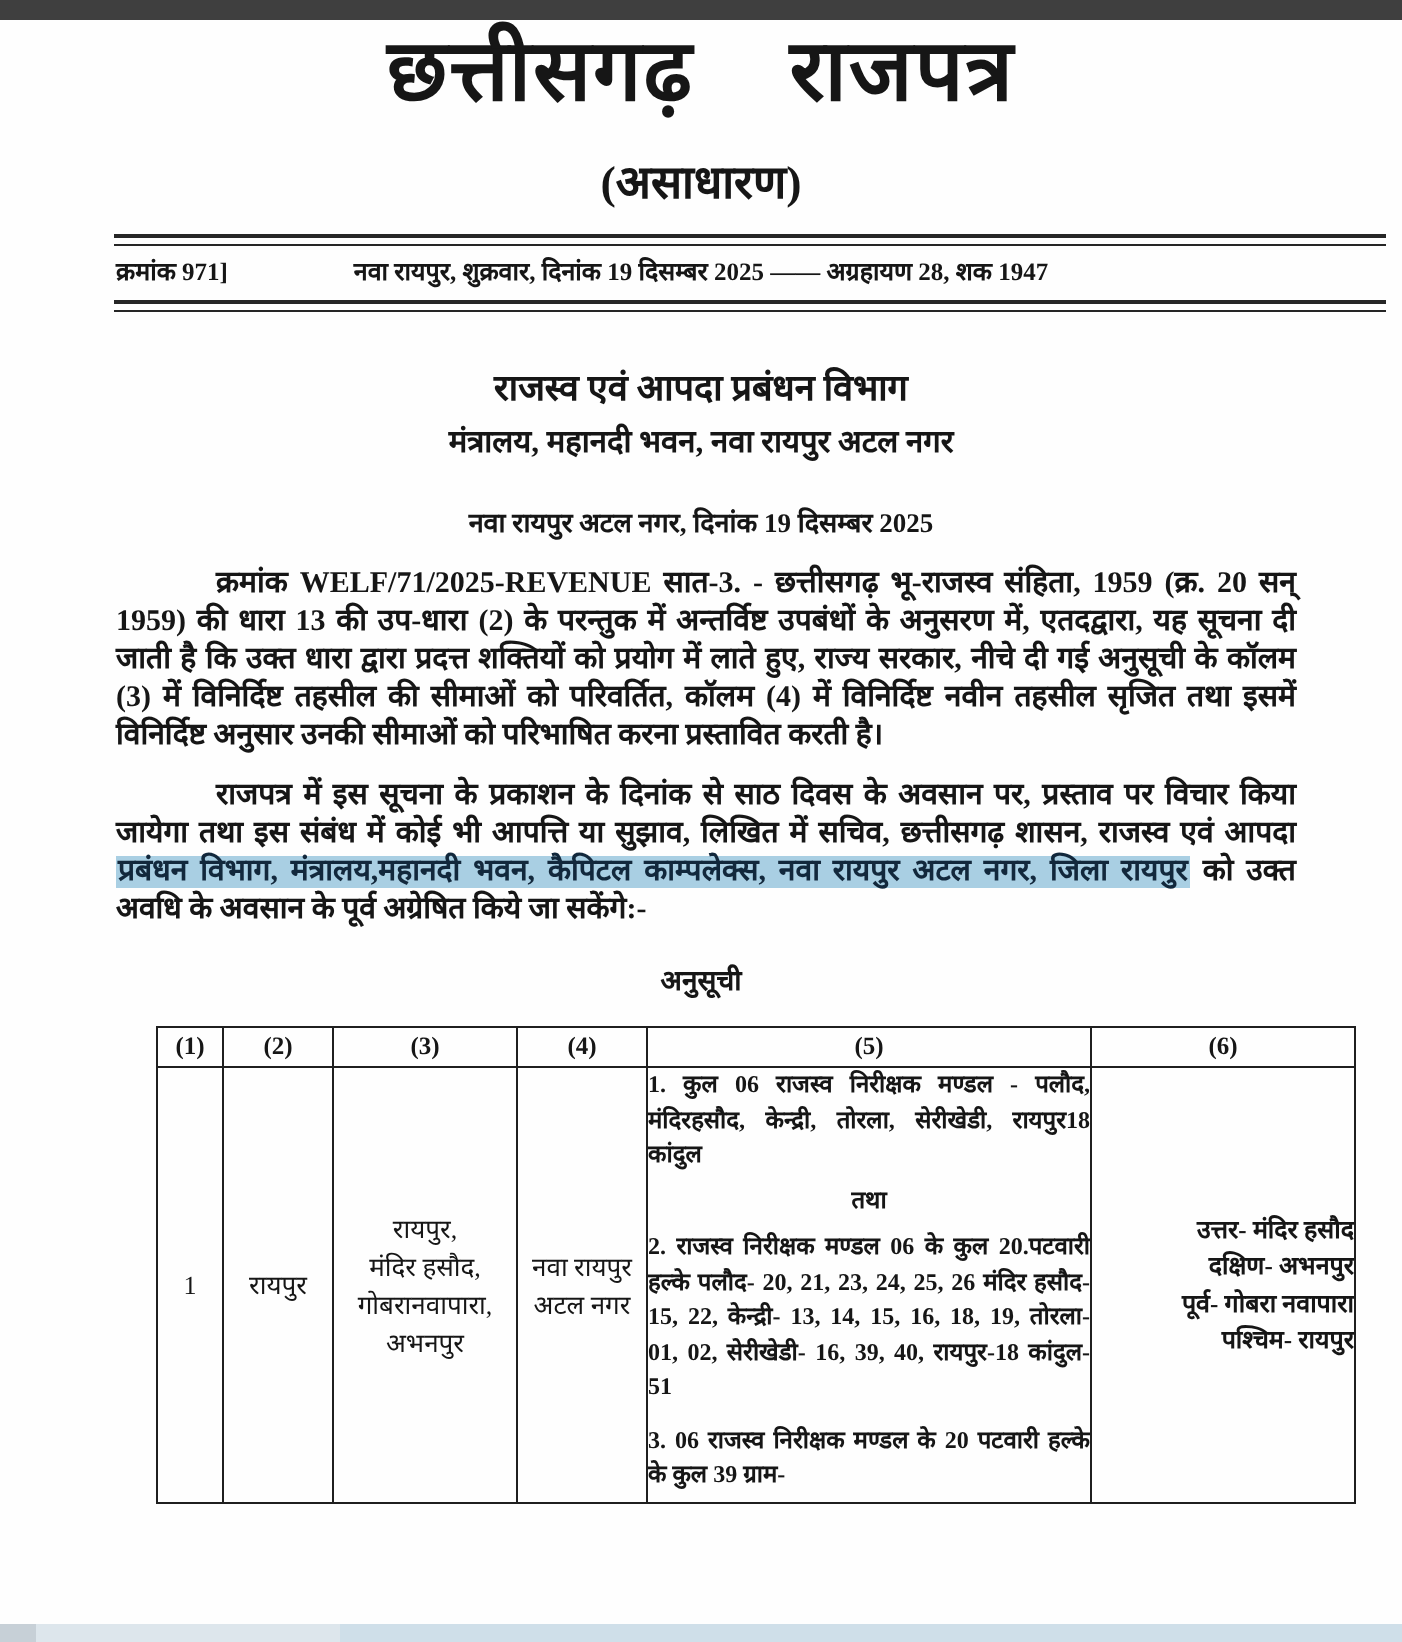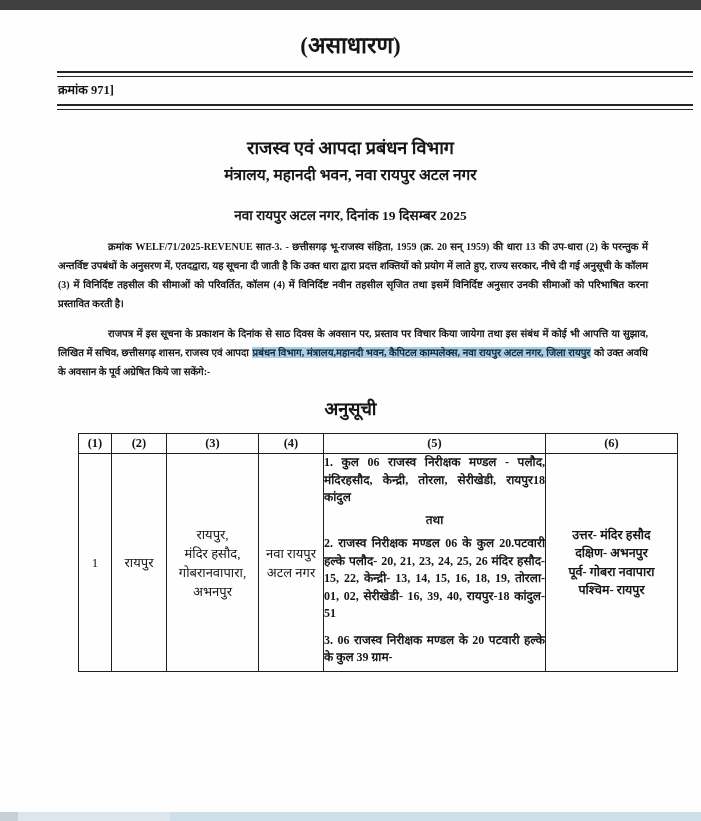--- a/index.html
+++ b/index.html
@@ -15,55 +15,57 @@
   .rule-double{height:3px;border-top:2px solid #262626;border-bottom:1px solid #262626;margin:0 8px 0 57px;}
   .rule-a{margin-top:11px;}
   .rule-b{margin-top:4px;}
   .issue-line{position:relative;height:19px;margin-top:4px;font-size:12.5px;font-weight:bold;}
   .issue-serial{position:absolute;left:58px;top:0;}
   .issue-date{display:block;text-align:center;}
   .dept-name{margin-top:25px;text-align:center;font-size:18px;font-weight:bold;}
   .dept-addr{margin-top:4px;text-align:center;font-size:15.5px;font-weight:bold;}
   .dateline{margin-top:21px;text-align:center;font-size:13.5px;font-weight:bold;}
   .notice-heading{margin-top:19px;text-align:center;font-size:14px;font-weight:bold;}
-  .para{margin:13px 53px 0 58px;font-size:10px;line-height:19px;text-align:justify;text-indent:50px;font-weight:600;}
+  .para{margin:13px 53px 0 58px;font-size:15px;line-height:19px;text-align:justify;text-indent:50px;font-weight:600;}
   .para.second{margin-top:11px;}
   mark.hl{background:#a9cfe3;color:#12283c;padding:0 1px;}
-  .schedule-heading{margin-top:15px;text-align:center;font-size:18px;font-weight:bold;}
+  .schedule-heading{margin-top:15px;text-align:center;font-size:14px;font-weight:bold;}
   table.schedule{border-collapse:collapse;table-layout:fixed;width:599px;margin:13px 0 0 78px;}
   table.schedule th,table.schedule td{border:1.6px solid #1f1f1f;padding:0;overflow:hidden;}
   tr.head-row{height:40px;}
   tr.head-row th{font-size:13px;font-weight:bold;text-align:center;vertical-align:middle;white-space:pre-line;line-height:16px;padding:2px 1px;}
   tr.num-row{height:20px;}
   tr.num-row td{font-size:12.5px;text-align:center;vertical-align:middle;font-weight:600;}
   tr.body-row{height:218px;}
   td.c-center{text-align:center;vertical-align:middle;font-size:13px;font-weight:400;white-space:pre-line;line-height:19px;}
   td.c-change{vertical-align:top;text-align:justify;padding:4px 6px 2px 6px;font-size:12px;line-height:17.5px;font-weight:bold;}
   td.c-change p{margin:0;}
   td.c-change p.conj{text-align:center;text-indent:0;margin:5px 0 6px 0;}
   td.c-change p.item2{margin-bottom:9px;}
-  td.c-bounds{vertical-align:middle;text-align:center;padding:0 3px 0 6px;font-size:12.5px;line-height:18.5px;font-weight:600;}
+  td.c-bounds{vertical-align:middle;text-align:right;padding:0 3px 0 6px;font-size:12.5px;line-height:18.5px;font-weight:600;}
   td.c-bounds .dir{font-weight:bold;}
   .bottom-bar{position:absolute;left:0;bottom:0;width:701px;height:9px;background:#cfdfe9;}
   .bottom-bar .seg1{position:absolute;left:0;top:0;width:18px;height:9px;background:#c7d0d7;}
   .bottom-bar .seg2{position:absolute;left:18px;top:0;width:152px;height:9px;background:#dde6ec;}
 </style>
 </head>
 <body>
 
 <div class="page">
   <div class="top-bar"></div>
 
   <div class="masthead">
+    <h1 class="gazette-title">छत्तीसगढ़ राजपत्र</h1>
     <div class="gazette-sub">(असाधारण)</div>
   </div>
 
   <div class="rule-double rule-a"></div>
   <div class="issue-line">
     <span class="issue-serial">क्रमांक 971]</span>
+    <span class="issue-date">नवा रायपुर, शुक्रवार, दिनांक 19 दिसम्बर 2025 —— अग्रहायण 28, शक 1947</span>
   </div>
   <div class="rule-double rule-b"></div>
 
   <div class="dept-name">राजस्व एवं आपदा प्रबंधन विभाग</div>
   <div class="dept-addr">मंत्रालय, महानदी भवन, नवा रायपुर अटल नगर</div>
   <div class="dateline">नवा रायपुर अटल नगर, दिनांक 19 दिसम्बर 2025</div>
 
 
   <p class="para first">क्रमांक WELF/71/2025-REVENUE सात-3. - छत्तीसगढ़ भू-राजस्व संहिता, 1959 (क्र. 20 सन् 1959) की धारा 13 की उप-धारा (2) के परन्तुक में अन्तर्विष्ट उपबंधों के अनुसरण में, एतदद्वारा, यह सूचना दी जाती है कि उक्त धारा  द्वारा प्रदत्त शक्तियों को प्रयोग में लाते हुए, राज्य सरकार, नीचे दी गई अनुसूची के कॉलम (3) में विनिर्दिष्ट तहसील की सीमाओं को परिवर्तित, कॉलम (4) में विनिर्दिष्ट नवीन तहसील सृजित तथा इसमें विनिर्दिष्ट अनुसार उनकी सीमाओं को परिभाषित करना प्रस्तावित करती है।</p>
 

